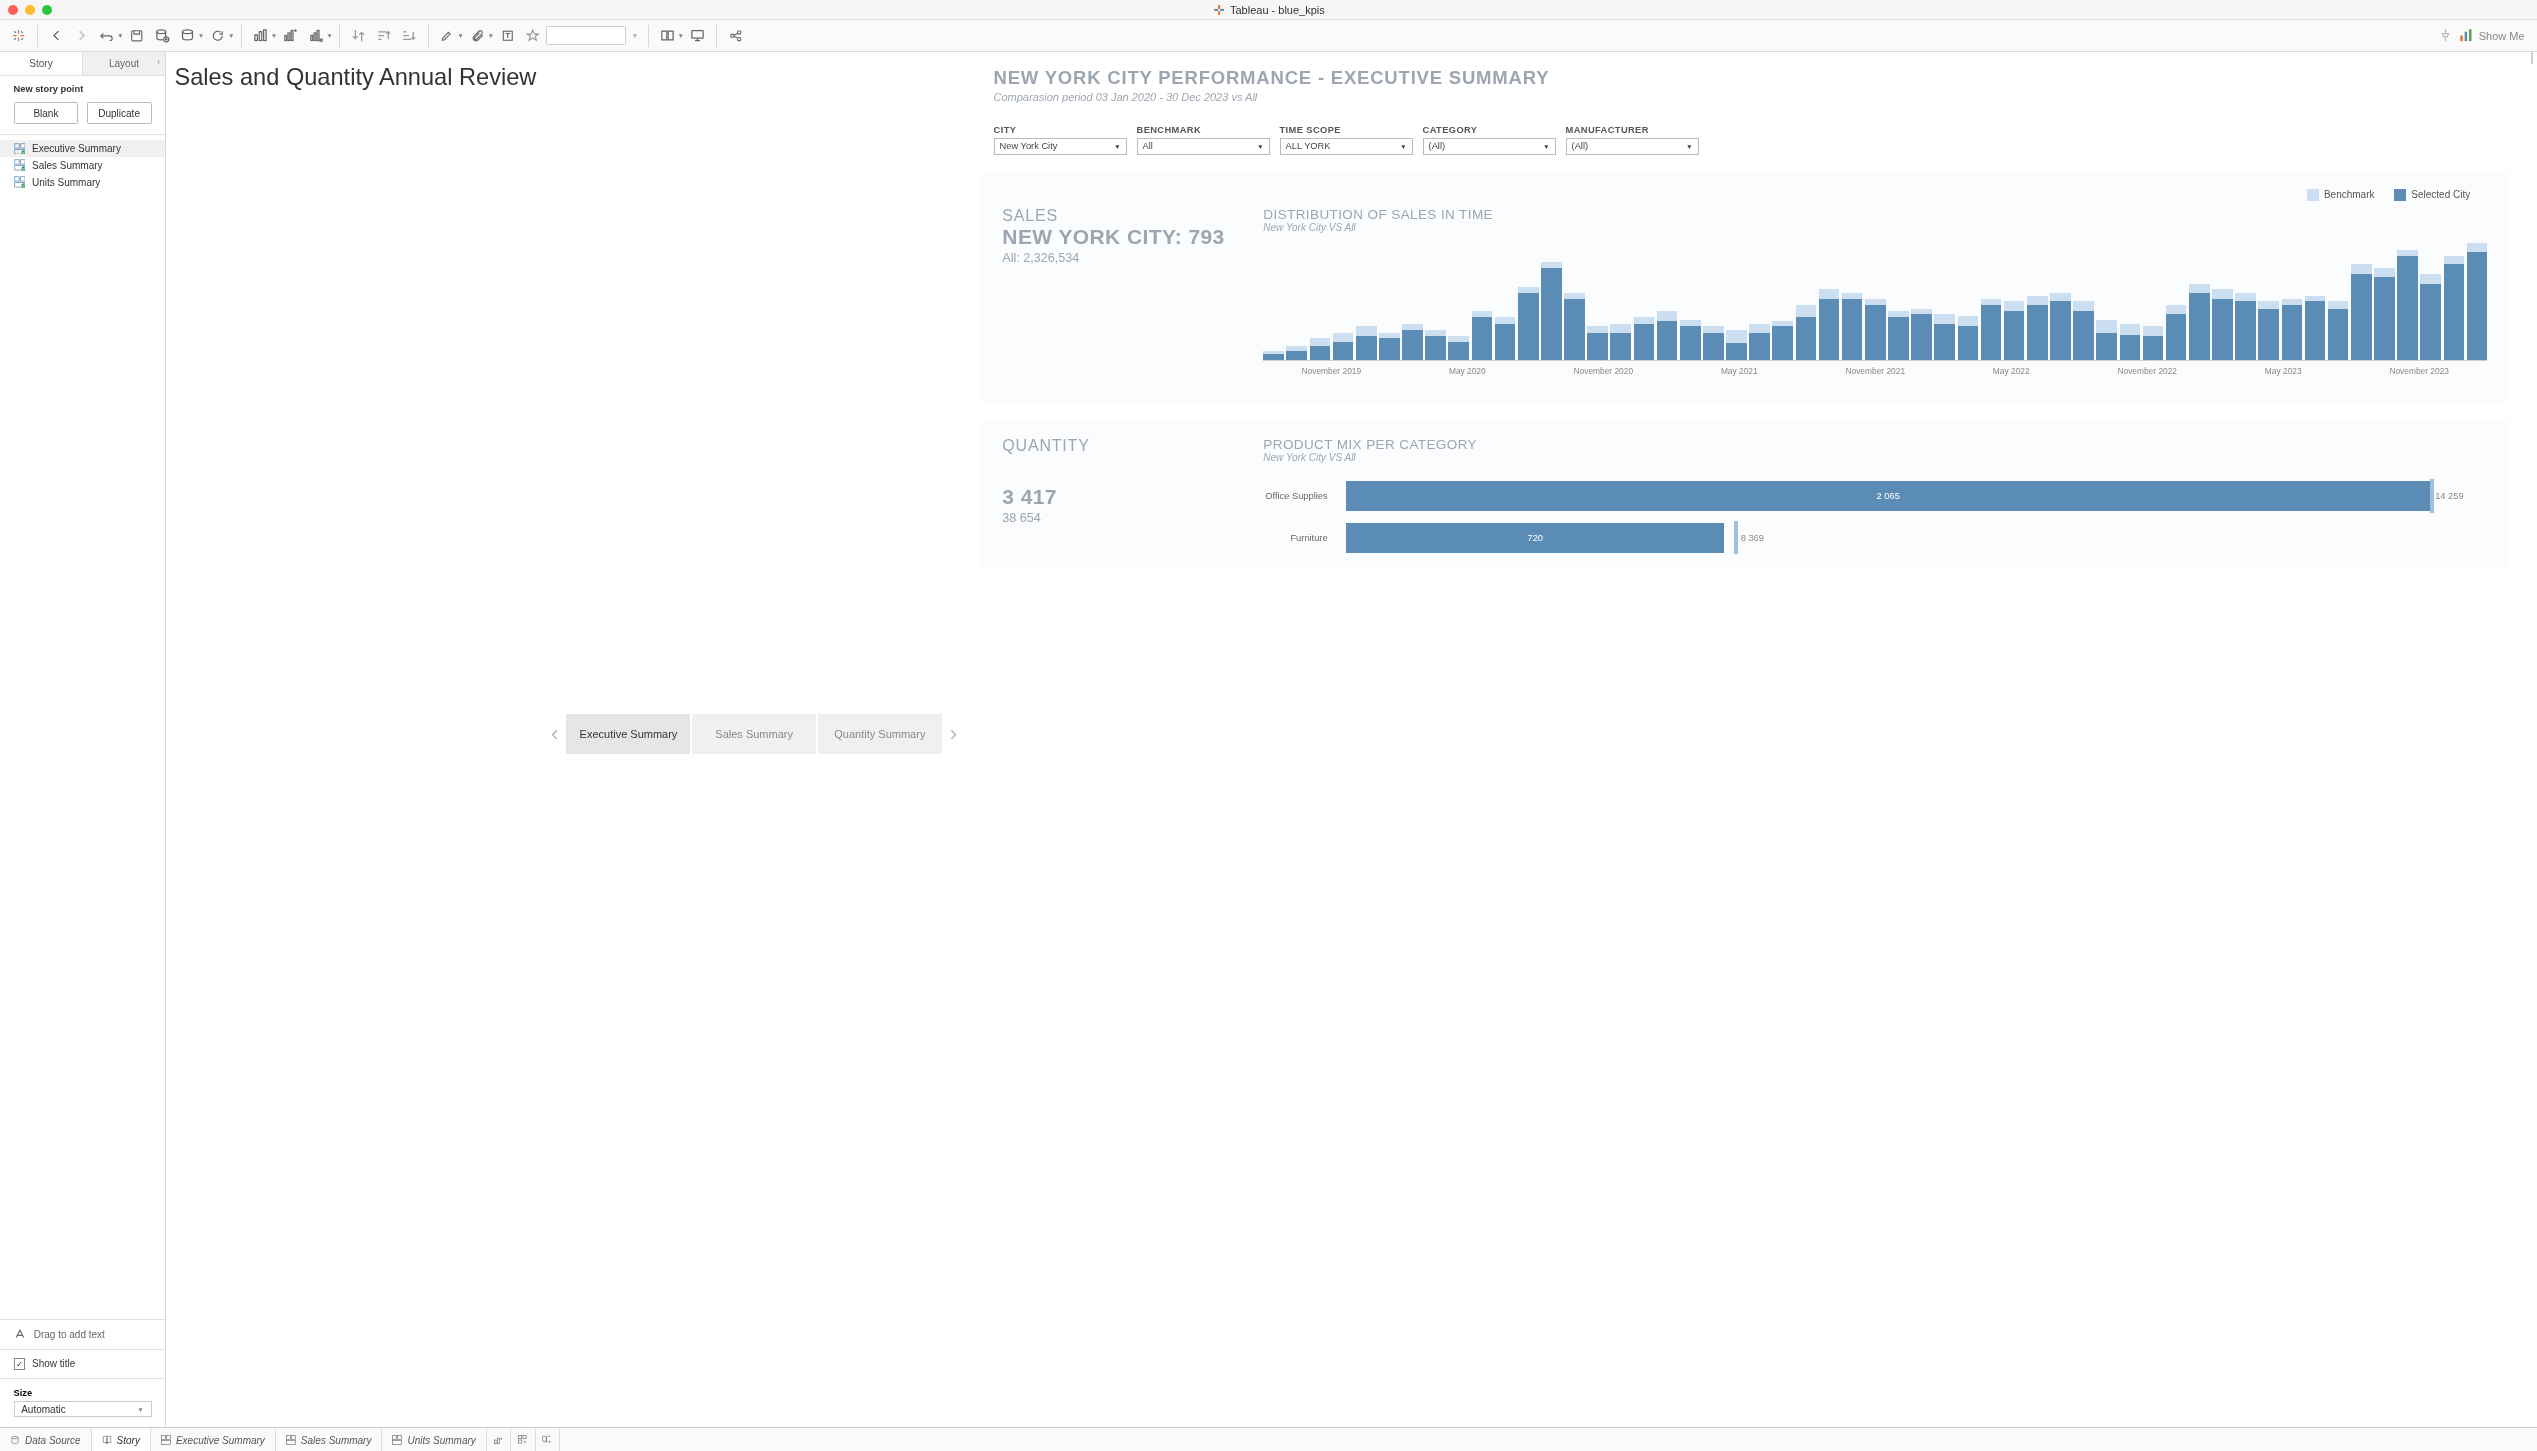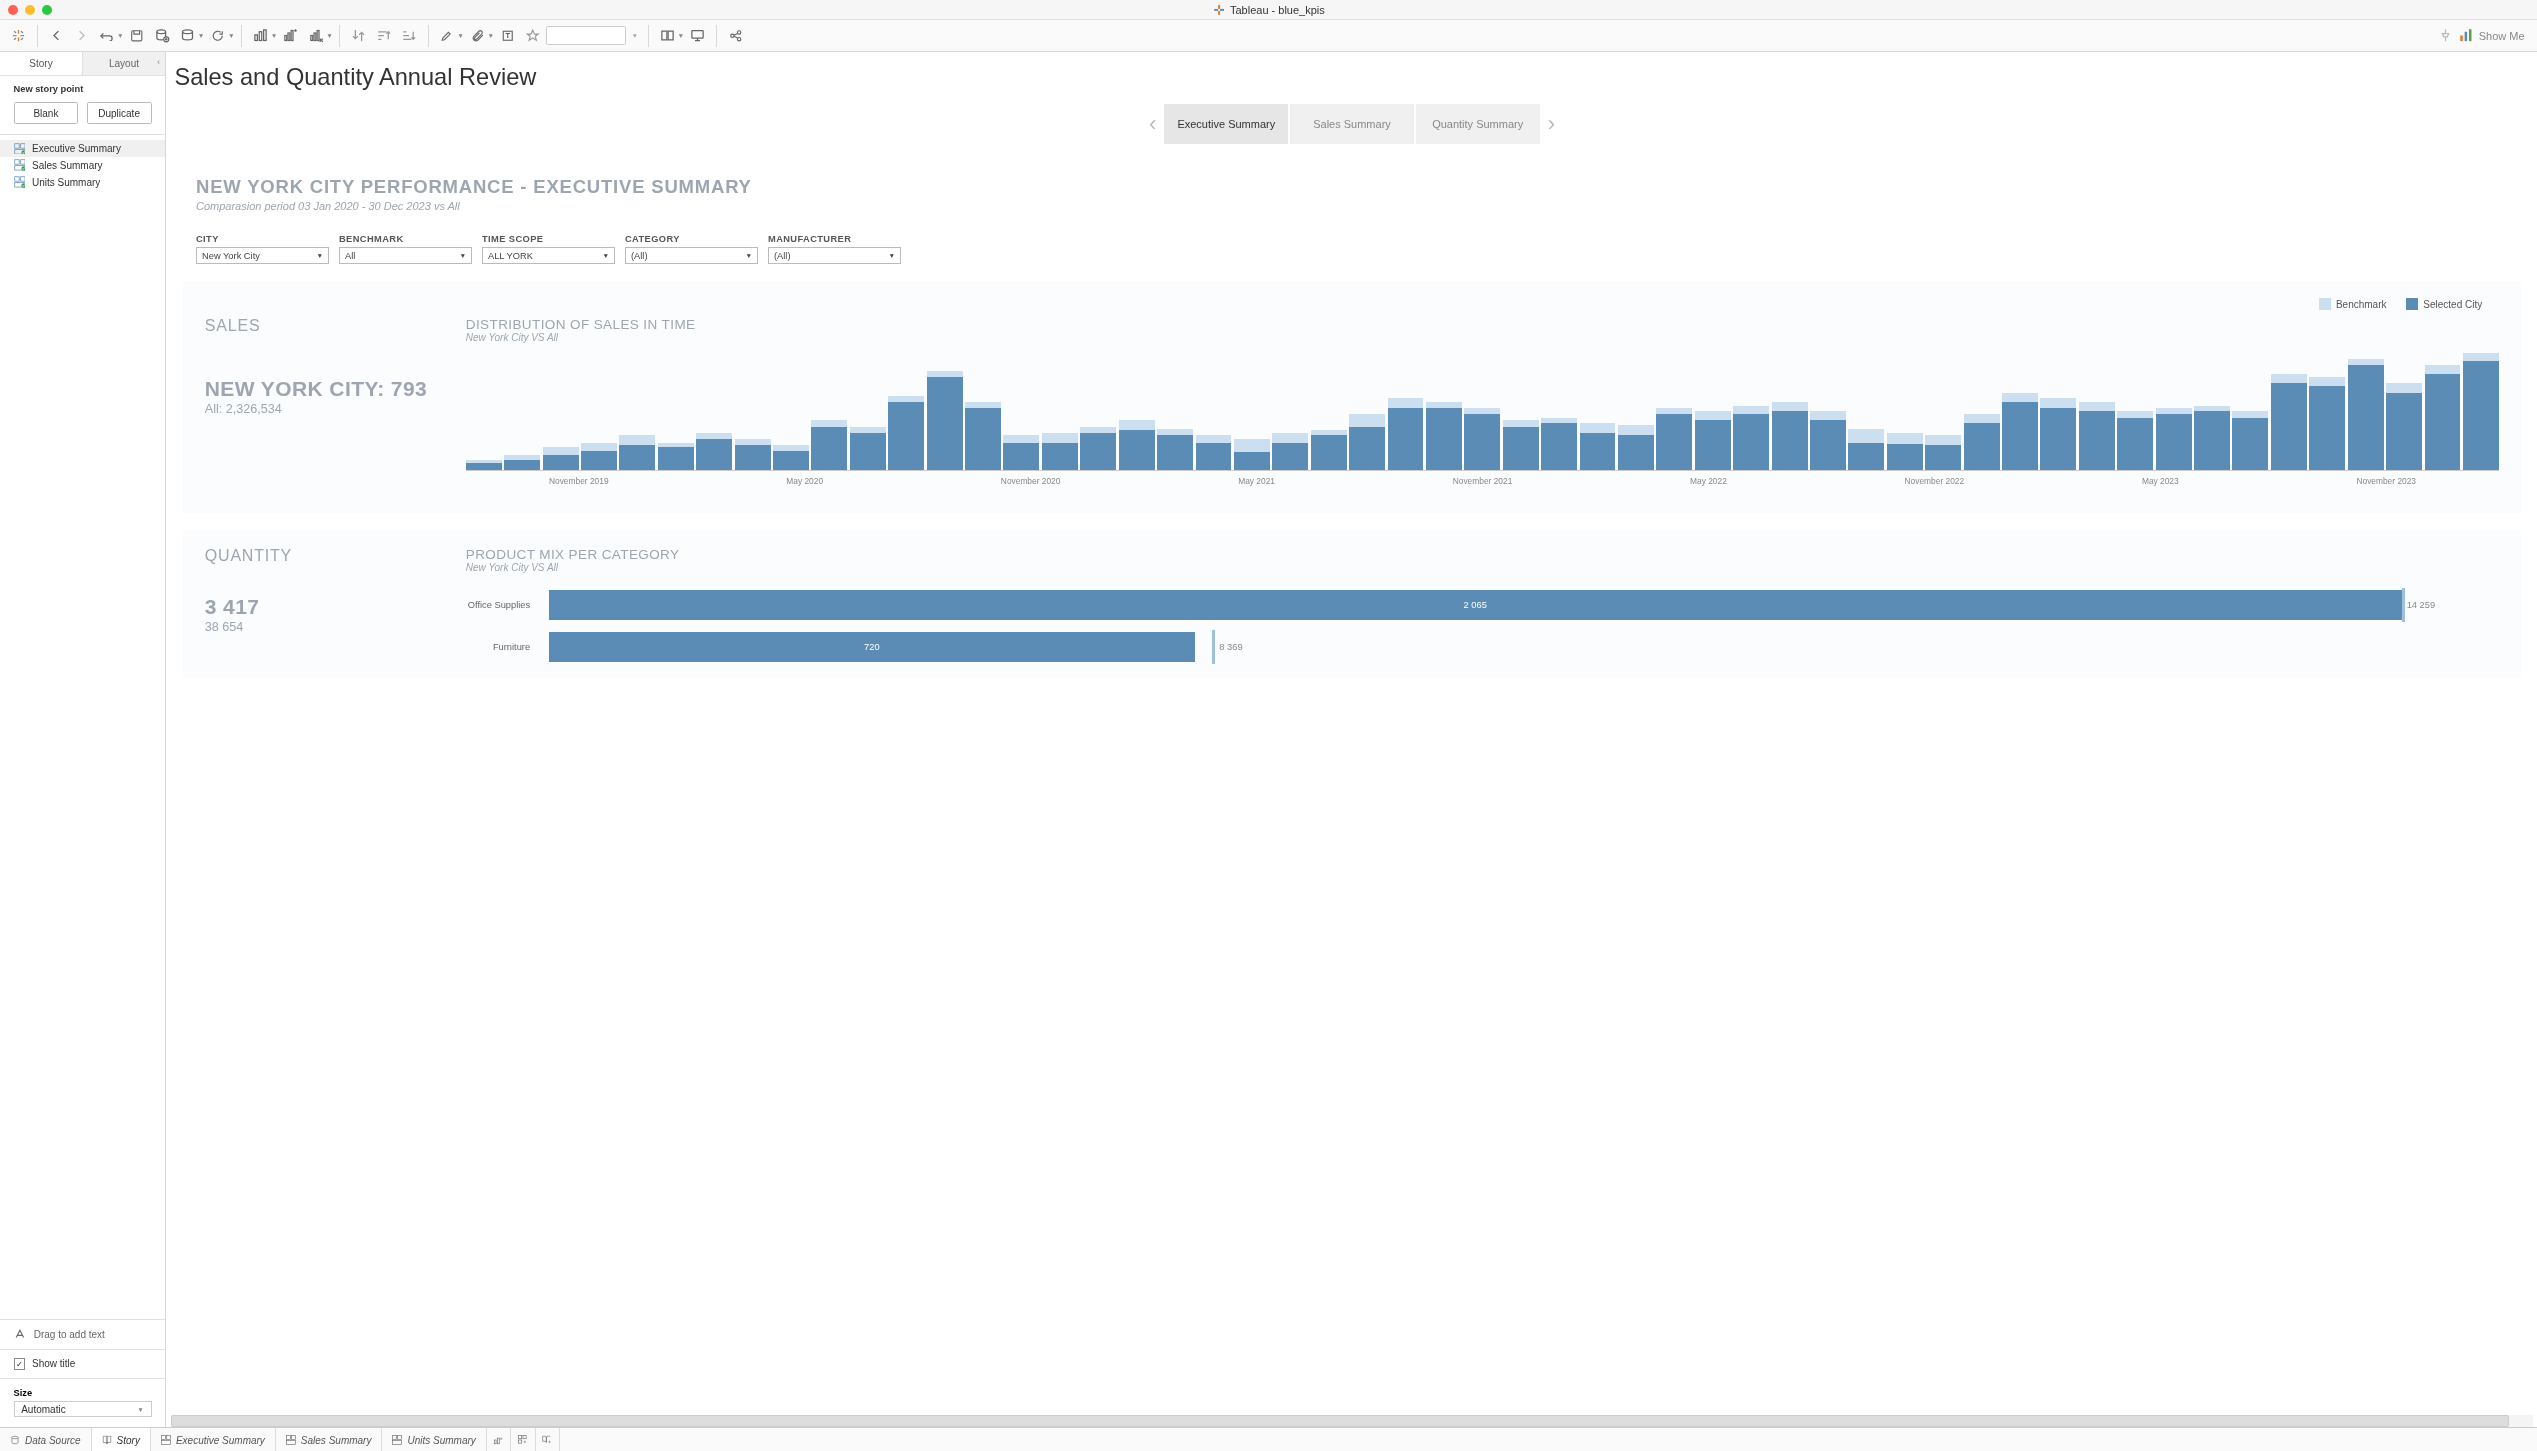--- a/index.html
+++ b/index.html
@@ -36,39 +36,39 @@
 .sp-list { padding: 5px 0;}
 .sp-item { display:flex; align-items:center; gap:6.7px; padding: 2.5px 13.5px; font-size:10px; color:#333;}
 .sp-item.sel { background:#f0f0f0;}
 .sp-item-icon { width:11.8px; height:11.8px; flex-shrink:0;}
 .sp-flex { flex:1;}
 .sp-drag { padding: 8.4px 13.5px; display:flex; align-items:center; gap:8.4px; font-size:10px; color:#666; border-top:0.8px solid #e0e0e0; border-bottom:0.8px solid #e0e0e0;}
 .sp-showtitle { padding: 8.4px 13.5px; display:flex; align-items:center; gap:6.7px; font-size:10px; color:#333; border-bottom:0.8px solid #e0e0e0;}
 .sp-chk { width:11.8px; height:11.8px; border:0.8px solid #888; display:flex; align-items:center; justify-content:center; font-size:8.4px; color:#333;}
 .sp-size { padding: 8.4px 13.5px 3.4px; font-size:9.3px; font-weight:600;}
 .sp-size-sel { margin: 0 13.5px 10px; height:16px; border:0.8px solid #ccc; display:flex; align-items:center; padding:0 6.7px; font-size:10px; color:#333; justify-content:space-between;}
-.canvas { flex:1; display:flex; flex-direction:column; overflow:hidden; background:#fff;}
+.canvas { flex:1; display:flex; flex-direction:row; overflow:hidden; background:#fff;}
 .story-title { font-size: 23.6px; font-weight: 400; color: #333; padding: 11.8px 8.4px 8.4px;}
 .story-nav { display:flex; align-items:center; justify-content:center; gap:1.7px; padding: 5px 0 17px;}
 .story-nav-arrow { width:20px; color:#bbb; font-size:22px; display:flex; align-items:center; justify-content:center;}
 .story-pt { width:124px; height:40px; display:flex; align-items:center; justify-content:center; font-size:11px; color:#888; background:#f0f0f0;}
 .story-pt.active { background:#e6e6e6; color:#333;}
 .dash-scroll { flex:1; overflow:auto; padding: 0 5px;}
 .dash-header { padding: 15px 25px 8.4px;}
 .dash-h1 { font-size:18.5px; letter-spacing:0.8px; color:#9da6b0; font-weight:600;}
 .dash-sub { font-size:11px; font-style:italic; color:#9da6b0; margin-top:1.7px;}
 .filters { display:flex; gap:10px; padding: 13.5px 25px 17px;}
 .filt { display:flex; flex-direction:column; gap:3.4px;}
 .filt-lbl { font-size:9.3px; letter-spacing:0.4px; color:#555; font-weight:700;}
 .filt-sel { width:133px; height:17px; border:0.8px solid #bbb; background:#fff; font-size:9.3px; display:flex; align-items:center; padding:0 5px; justify-content:space-between; color:#444;}
 .section { background:#fbfcfd; margin: 0 11.8px 17px; padding: 17px 22px;}
 .sec-row { display:flex; gap:25px;}
 .kpi-col { width: 236px; flex-shrink:0;}
 .kpi-title { font-size:16px; color:#9da6b0; letter-spacing:0.8px; font-weight:400;}
-.kpi-main { font-size:21px; color:#9da6b0; font-weight:600; letter-spacing:0.4px; margin-top: 42px;}
+.kpi-main { font-size:21px; color:#9da6b0; font-weight:600; letter-spacing:0.4px; }
 .kpi-sub { font-size:12.6px; color:#9da6b0; margin-top:1.7px;}
 .chart-col { flex:1;}
 .chart-title { font-size:13.5px; color:#9da6b0; letter-spacing:0.4px;}
 .chart-sub { font-size:10px; font-style:italic; color:#9da6b0;}
 .legend { display:flex; gap:20px; justify-content:flex-end; padding-right:17px; font-size:10px; color:#555; margin-bottom: 6.7px;}
 .leg-item { display:flex; align-items:center; gap:5px;}
 .leg-sw { width:11.8px; height:11.8px;}
 .barchart { position:relative; height:143px; margin-top:10px;}
 .barchart-area { position:absolute; left:0; right:0; top:0; bottom:25px; border-bottom:0.8px solid #ccc;}
 .bars { position:absolute; left:0; right:0; bottom:0; top:0; display:flex; align-items:flex-end; gap:2.5px;}

